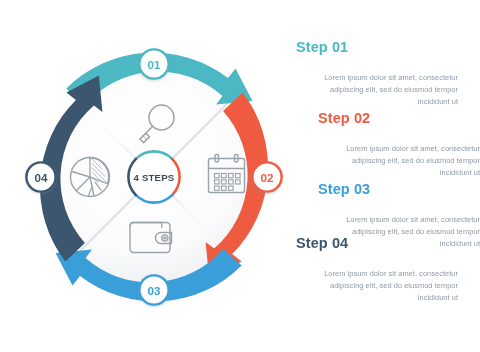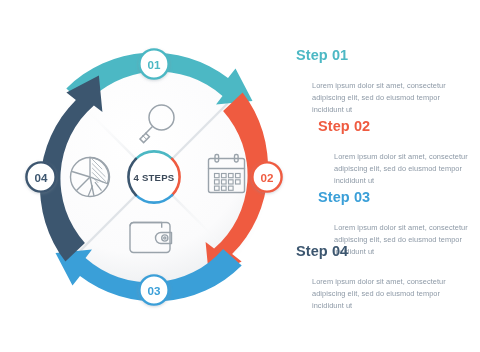--- a/index.html
+++ b/index.html
@@ -12,25 +12,26 @@
 
   
   #diagram{position:absolute;left:14px;top:22px;width:280px;height:310px;}
   #diagram svg{display:block;}
 
   
   #steps{position:absolute;left:296px;top:36px;width:178px;height:290px;}
   .step-block{position:absolute;width:100%;}
   .step-title{
     font-size:14.5px;font-weight:bold;letter-spacing:0.1px;
-    margin:12px 0 5px 0;line-height:1.1;
+    margin:4px 0 5px 0;line-height:1.1;
   }
   .step-body{
     font-size:7.4px;line-height:1.62;color:#8d99a6;margin:16px;
     letter-spacing:0.06px;
+    text-align:right;
   }
   .indent{padding-left:22px;}
 
   .s1{top:0px;}
   .s2{top:71px;}
   .s3{top:142px;}
   .s4{top:196px;}
 </style>
 </head>
 <body>

